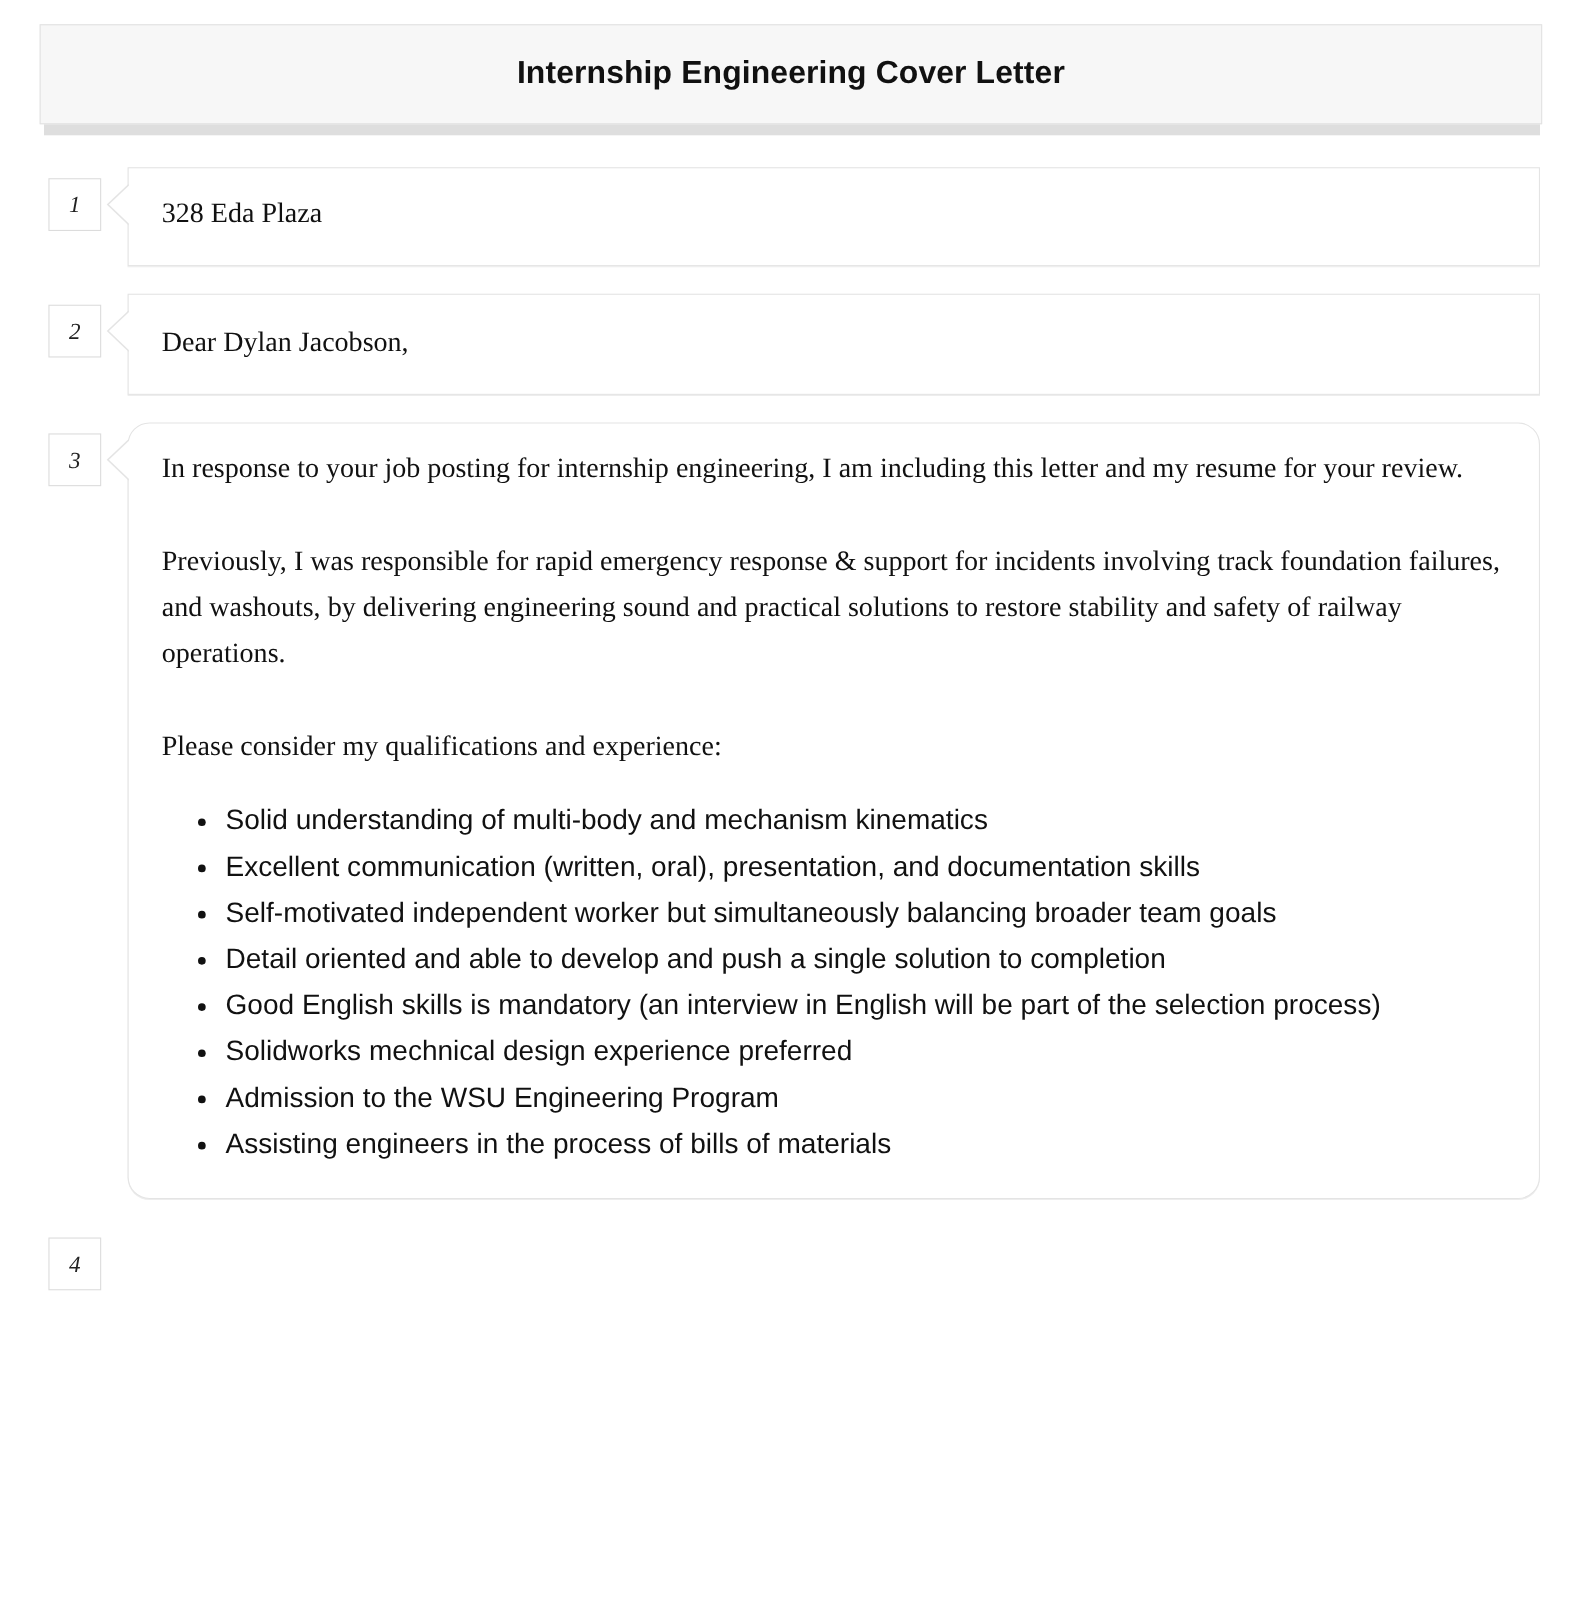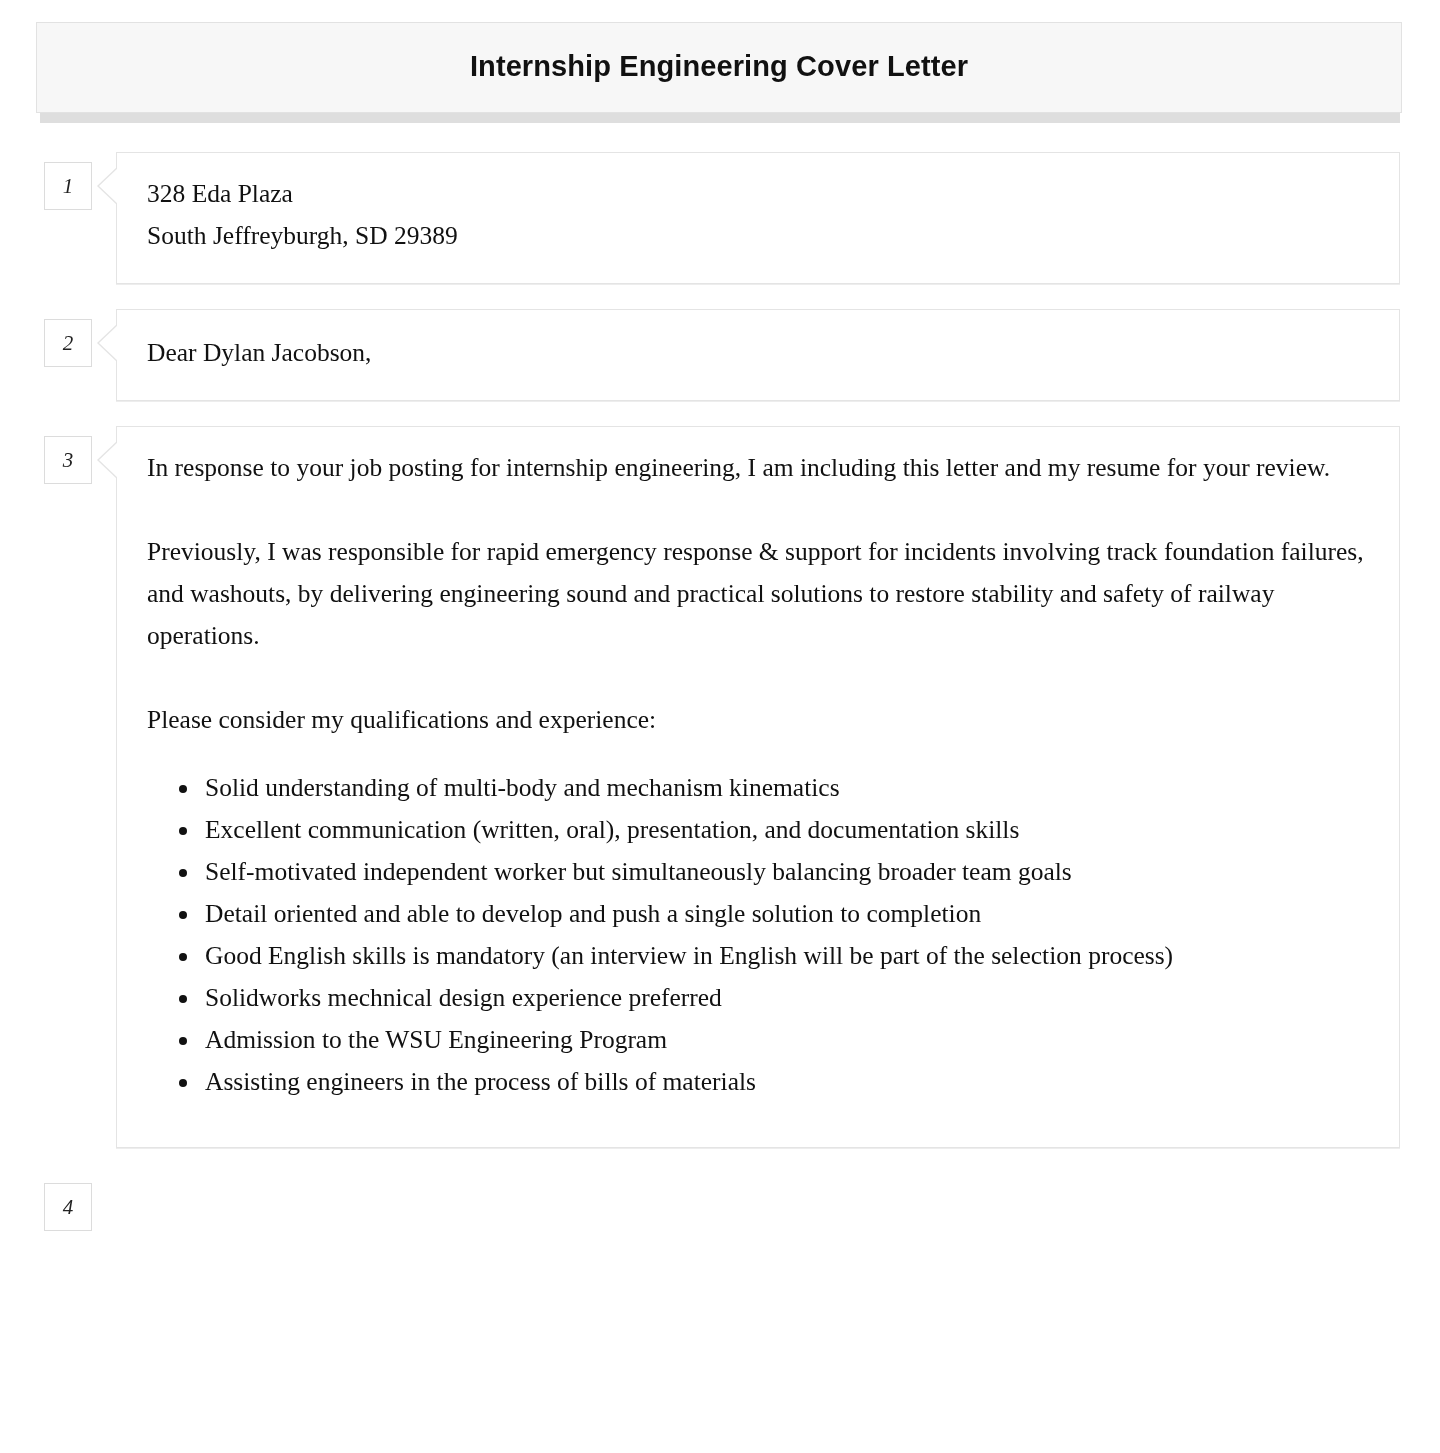--- a/index.html
+++ b/index.html
@@ -128,30 +128,30 @@
   .lines .line {
     display: block;
   }
 
   ul.bullets {
     margin: 26px 0 0 0;
     padding-left: 54px;
     list-style: disc;
   }
   ul.bullets li {
-    font-family: Liberation Serif, serif;
+    font-family: Liberation Sans, sans-serif;
     font-size: 25.5px;
     line-height: 42px;
     color: #111111;
     padding-left: 4px;
   }
 
   .section-1 .callout { padding-top: 20px; }
   .section-2 .callout { padding-top: 22px; padding-bottom: 26px; }
-  .section-3 .callout { padding-top: 20px; padding-bottom: 44px; }
+  .section-3 .callout { padding-top: 20px; padding-bottom: 28px; border-radius: 20px; }
   .section-4 .callout { padding-top: 22px; padding-bottom: 30px; }
 </style>
 </head>
 <body>
 
 <div class="page">
 
   <div class="header-wrap">
     <div class="header-box">
       <div class="header-title">Internship Engineering Cover Letter</div>
@@ -161,21 +161,20 @@
 
   <div class="sections">
 
     <div class="section section-1">
       <div class="marker">1</div>
       <div class="callout">
         <span class="notch-outer"></span>
         <span class="notch-inner"></span>
         <p class="p lines">
           <span class="line">328 Eda Plaza</span>
-          <span class="line">South Jeffreyburgh, SD 29389</span>
         </p>
       </div>
     </div>
 
     <div class="section section-2">
       <div class="marker">2</div>
       <div class="callout">
         <span class="notch-outer"></span>
         <span class="notch-inner"></span>
         <p class="p bold">Dear Dylan Jacobson,</p>

